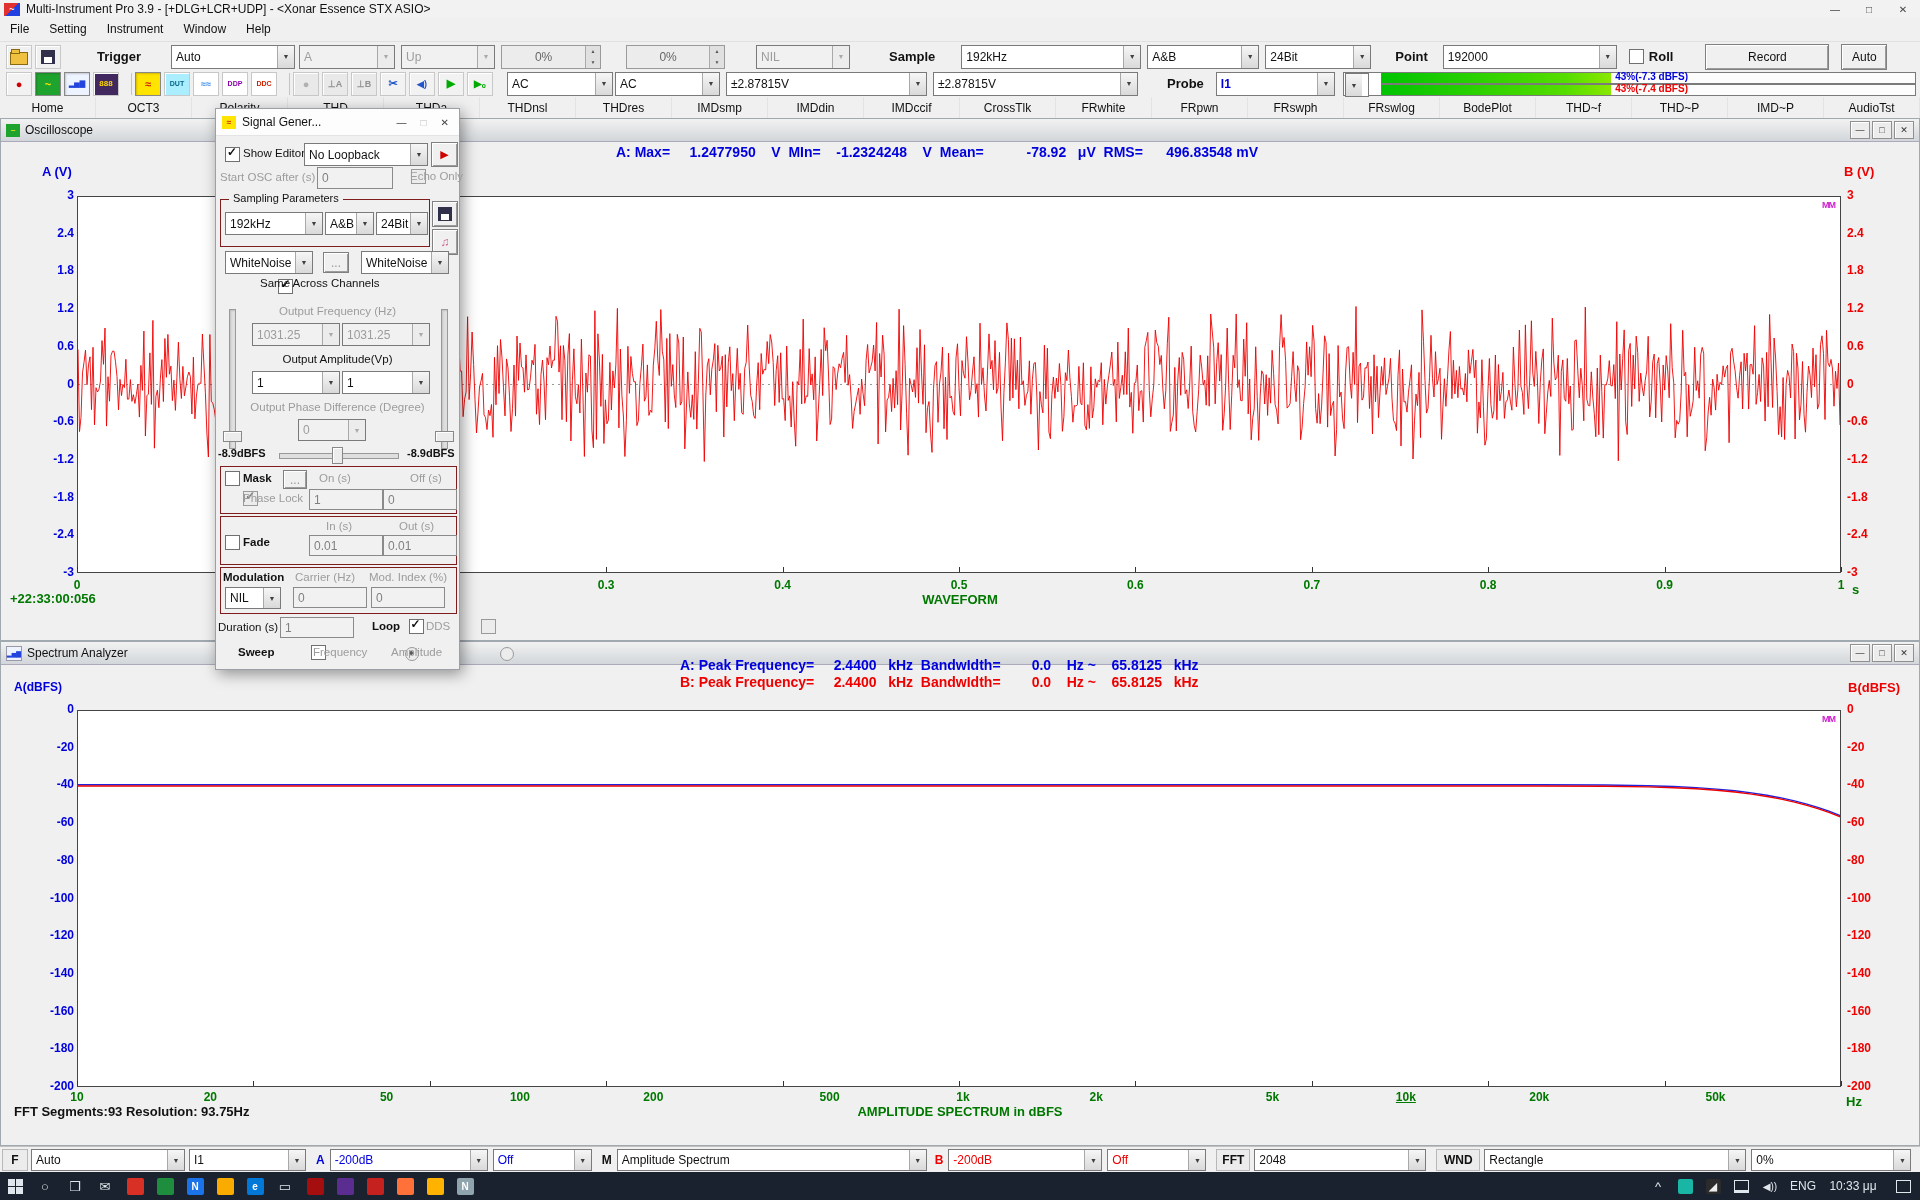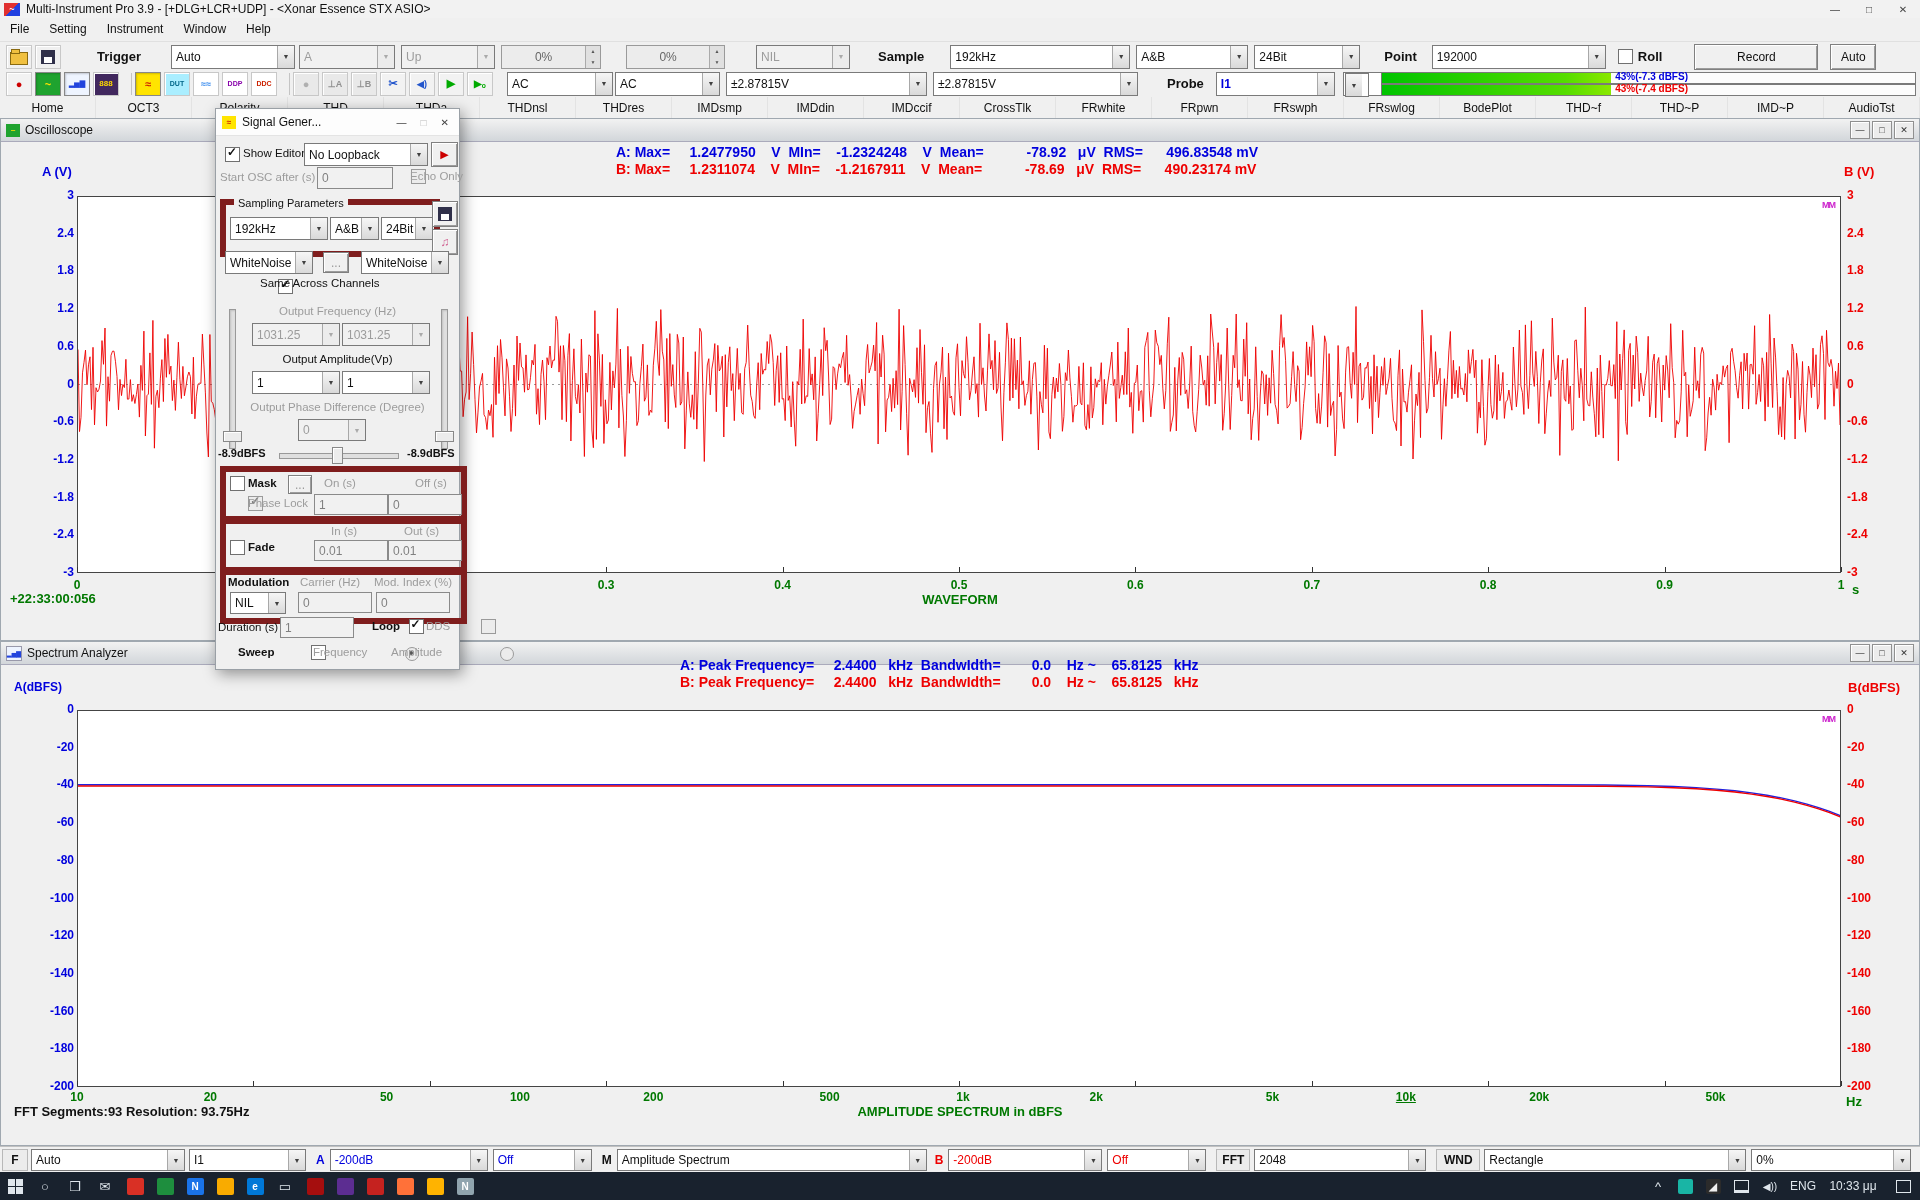--- a/index.html
+++ b/index.html
@@ -69,21 +69,21 @@
   .mmicon{position:absolute;font-size:9px;font-weight:bold;color:#cc22cc;letter-spacing:-1px;}
   
   .meter{position:absolute;height:10px;border:1px solid #7a7a7a;background:#fcfcfc;}
   .meter .fill{position:absolute;left:0;top:0;bottom:0;background:linear-gradient(90deg,#00c400,#55dd00 80%,#8ae800);}
   .meter .mtxt{position:absolute;top:-2px;font-size:10px;font-weight:bold;white-space:nowrap;}
   
   #dlg{position:absolute;left:215px;top:108px;width:243px;height:560px;background:#f0f0f0;
        border:1px solid #9aa0a6;box-shadow:3px 4px 14px rgba(0,0,0,.4);font-size:11.5px;z-index:50;}
   #dlg .dtitle{position:absolute;left:0;top:0;right:0;height:26px;background:#fdfdfd;border-bottom:1px solid #e4e4e4;
        display:flex;align-items:center;gap:6px;padding:0 6px;font-size:12px;}
-  #dlg .grp{position:absolute;border:6px solid #7f1d1d;}
+  #dlg .grp{position:absolute;border:1px solid #7f1d1d;}
   #dlg .lg{position:absolute;top:-8px;left:8px;background:#f0f0f0;padding:0 4px;font-size:11px;}
   .dis-t{color:#9c9c9c;}
   .dlbl{position:absolute;font-size:11.5px;white-space:nowrap;}
   .vsl{position:absolute;width:5px;background:#dfdfdf;border:1px solid #999;box-shadow:inset 1px 1px 2px #00000022;}
   .vth{position:absolute;width:17px;height:9px;background:#ececec;border:1px solid #888;box-shadow:inset 1px 1px 0 #fff;}
   .hsl{position:absolute;height:4px;background:#dfdfdf;border:1px solid #999;}
   .hth{position:absolute;width:9px;height:15px;background:#ececec;border:1px solid #888;box-shadow:inset 1px 1px 0 #fff;}
   
   #bbar{position:absolute;left:0;top:1146px;right:0;height:26px;background:#f0f0f0;border-top:1px solid #c0c0c0;
         display:flex;align-items:center;font-size:12px;}
@@ -157,21 +157,21 @@
         <span class="v">0%</span>
         <span class="ar">
           <div>▲</div>
           <div>▼</div>
         </span>
       </span>
     <span class="cb dis" style="width:92px;margin-left:31px">
         <span class="t">NIL</span>
         <span class="a"></span>
       </span>
-    <span class="lblb" style="margin-left:28px">Sample</span>
+    <span class="lblb" style="margin-left:39px">Sample</span>
     <span class="cb" style="width:178px;margin-left:26px">
         <span class="t">192kHz</span>
         <span class="a"></span>
       </span>
     <span class="cb" style="width:110px;margin-left:6px">
         <span class="t">A&amp;B</span>
         <span class="a"></span>
       </span>
     <span class="cb" style="width:104px;margin-left:6px">
         <span class="t">24Bit</span>
@@ -309,21 +309,20 @@
       <span class="picon" style="background:#1fa32f;color:#ffe400">~</span>
       <span>Oscilloscope</span>
       <span class="phbtns">
         <span class="phbtn">—</span>
         <span class="phbtn">□</span>
         <span class="phbtn">✕</span>
       </span>
     </div>
   </div>
   <div class="abs pre bold blue" style="left:616px;top:144px;font-size:14px">A: Max=     1.2477950    V  MIn=    -1.2324248    V  Mean=           -78.92   μV  RMS=      496.83548 mV</div>
-  <div class="abs pre bold red" style="left:616px;top:161px;font-size:14px">B: Max=     1.2311074    V  MIn=    -1.2167911    V  Mean=           -78.69   μV  RMS=      490.23174 mV</div>
   <div class="abs bold blue" style="left:42px;top:164px;font-size:13px">A (V)</div>
   <div class="abs bold red" style="left:1844px;top:164px;font-size:13px">B (V)</div>
   <div class="plot" id="scopePlot" style="left:77px;top:196px;width:1764px;height:377px"><svg width="1762" height="375">
         <line x1="0" x2="1762" y1="187.5" y2="187.5" stroke="#999" stroke-dasharray="2,4"></line>
         <path d="M0.0,152.5L1.5,234.6L3.0,220.3L4.5,175.8L6.0,165.3L7.5,153.1L9.0,187.8L10.5,167.8L12.0,159.8L13.5,212.6L15.0,150.3L16.5,227.9L18.0,190.7L19.5,195.0L21.0,192.2L22.5,184.0L24.0,143.6L25.5,167.3L27.0,131.0L28.5,229.1L30.0,179.7L31.5,204.2L33.0,158.4L34.5,154.2L36.0,154.2L37.5,164.7L39.0,179.5L40.5,212.8L42.0,182.4L43.5,198.6L44.9,187.4L46.4,190.6L47.9,162.3L49.4,202.2L50.9,202.0L52.4,182.6L53.9,204.4L55.4,197.7L56.9,206.5L58.4,197.6L59.9,187.0L61.4,220.1L62.9,168.4L64.4,193.4L65.9,134.1L67.4,239.0L68.9,198.7L70.4,197.1L71.9,155.9L73.4,207.4L74.9,123.4L76.4,251.2L77.9,199.3L79.4,193.2L80.9,210.7L82.4,181.2L83.9,162.6L85.4,204.6L86.9,141.5L88.4,180.3L89.9,137.4L91.4,177.2L92.9,169.1L94.4,203.6L95.9,183.1L97.4,213.4L98.9,180.8L100.4,145.2L101.9,182.4L103.4,201.5L104.9,169.4L106.4,198.8L107.9,190.0L109.4,179.8L110.9,175.0L112.4,179.6L113.9,217.0L115.4,160.2L116.9,221.8L118.4,199.2L119.9,187.6L121.4,186.0L122.9,186.4L124.4,137.1L125.9,167.1L127.4,195.9L128.9,236.0L130.4,260.0L131.9,137.5L133.3,204.3L134.8,206.2L136.3,212.5L137.8,223.5L139.3,157.3L140.8,143.1L142.3,176.0L143.8,216.1L145.3,180.8L146.8,198.4L148.3,153.2L149.8,158.1L151.3,185.2L152.8,198.7L154.3,201.6L155.8,123.7L157.3,167.3L158.8,211.6L160.3,169.6L161.8,171.5L163.3,158.7L164.8,192.4L166.3,209.9L167.8,249.7L169.3,241.2L170.8,211.3L172.3,152.8L173.8,244.1L175.3,163.9L176.8,162.2L178.3,191.7L179.8,181.0L181.3,231.2L182.8,168.0L184.3,206.7L185.8,164.5L187.3,221.9L188.8,201.4L190.3,158.5L191.8,202.5L193.3,183.1L194.8,172.6L196.3,158.4L197.8,168.8L199.3,171.8L200.8,151.0L202.3,210.5L203.8,185.7L205.3,239.3L206.8,217.9L208.3,211.1L209.8,256.7L211.3,240.6L212.8,216.0L214.3,211.5L215.8,198.4L217.3,199.1L218.8,216.7L220.3,213.8L221.7,168.9L223.2,228.5L224.7,198.4L226.2,178.4L227.7,227.0L229.2,224.9L230.7,196.2L232.2,132.5L233.7,215.3L235.2,230.3L236.7,234.2L238.2,204.3L239.7,223.3L241.2,207.1L242.7,210.9L244.2,197.0L245.7,243.8L247.2,172.4L248.7,132.5L250.2,171.4L251.7,214.3L253.2,150.4L254.7,181.0L256.2,223.1L257.7,154.5L259.2,174.6L260.7,211.7L262.2,248.5L263.7,235.4L265.2,240.7L266.7,230.2L268.2,165.6L269.7,237.6L271.2,210.6L272.7,210.3L274.2,162.0L275.7,218.4L277.2,181.8L278.7,253.9L280.2,205.8L281.7,185.3L283.2,162.3L284.7,182.6L286.2,208.0L287.7,212.3L289.2,157.0L290.7,228.7L292.2,202.9L293.7,162.6L295.2,214.6L296.7,190.4L298.2,138.8L299.7,164.7L301.2,207.4L302.7,156.8L304.2,232.4L305.7,172.8L307.2,240.1L308.6,127.8L310.1,111.7L311.6,192.8L313.1,155.9L314.6,155.9L316.1,132.1L317.6,170.4L319.1,188.9L320.6,202.8L322.1,210.8L323.6,210.6L325.1,203.6L326.6,111.2L328.1,233.7L329.6,203.2L331.1,180.1L332.6,117.2L334.1,139.5L335.6,156.2L337.1,166.1L338.6,178.8L340.1,215.3L341.6,179.4L343.1,167.9L344.6,165.3L346.1,175.7L347.6,219.4L349.1,224.9L350.6,144.2L352.1,160.8L353.6,168.6L355.1,174.2L356.6,189.7L358.1,238.6L359.6,232.9L361.1,144.0L362.6,148.0L364.1,190.5L365.6,211.0L367.1,174.4L368.6,121.1L370.1,214.1L371.6,164.1L373.1,239.7L374.6,206.3L376.1,235.8L377.6,188.7L379.1,184.2L380.6,139.2L382.1,173.9L383.6,174.1L385.1,219.7L386.6,202.2L388.1,195.0L389.6,119.7L391.1,202.6L392.6,176.8L394.1,135.0L395.6,167.4L397.0,202.7L398.5,235.9L400.0,215.1L401.5,190.0L403.0,184.1L404.5,176.4L406.0,217.7L407.5,220.5L409.0,232.5L410.5,213.1L412.0,218.7L413.5,207.5L415.0,240.3L416.5,160.3L418.0,207.8L419.5,148.7L421.0,196.5L422.5,142.5L424.0,160.8L425.5,190.8L427.0,218.9L428.5,161.9L430.0,171.0L431.5,199.2L433.0,234.5L434.5,211.6L436.0,168.0L437.5,219.1L439.0,139.0L440.5,183.4L442.0,146.0L443.5,169.9L445.0,171.0L446.5,195.2L448.0,157.9L449.5,192.8L451.0,192.3L452.5,180.3L454.0,163.2L455.5,168.0L457.0,147.4L458.5,217.2L460.0,191.7L461.5,227.6L463.0,177.4L464.5,163.0L466.0,184.1L467.5,222.7L469.0,160.7L470.5,167.8L472.0,149.0L473.5,171.0L475.0,163.1L476.5,163.2L478.0,119.3L479.5,124.3L481.0,175.1L482.5,148.8L484.0,222.7L485.4,148.5L486.9,163.8L488.4,224.7L489.9,158.2L491.4,136.6L492.9,244.0L494.4,183.5L495.9,151.8L497.4,199.6L498.9,206.8L500.4,187.7L501.9,216.0L503.4,142.1L504.9,195.9L506.4,259.5L507.9,176.0L509.4,195.2L510.9,157.8L512.4,159.0L513.9,233.0L515.4,250.7L516.9,113.7L518.4,242.4L519.9,136.8L521.4,163.1L522.9,209.4L524.4,157.4L525.9,246.5L527.4,202.8L528.9,226.8L530.4,223.0L531.9,165.4L533.4,212.9L534.9,173.9L536.4,190.9L537.9,167.1L539.4,111.4L540.9,230.9L542.4,152.0L543.9,198.4L545.4,219.0L546.9,259.5L548.4,223.6L549.9,149.3L551.4,196.3L552.9,159.5L554.4,176.6L555.9,184.9L557.4,184.7L558.9,228.6L560.4,223.7L561.9,186.4L563.4,169.3L564.9,147.1L566.4,204.2L567.9,200.2L569.4,167.9L570.9,218.4L572.4,213.1L573.8,215.4L575.3,168.2L576.8,151.8L578.3,124.3L579.8,163.1L581.3,178.5L582.8,112.6L584.3,154.2L585.8,162.8L587.3,225.0L588.8,141.4L590.3,231.6L591.8,136.6L593.3,189.3L594.8,167.6L596.3,197.9L597.8,210.5L599.3,137.4L600.8,146.0L602.3,208.1L603.8,204.9L605.3,140.0L606.8,251.9L608.3,213.9L609.8,174.9L611.3,206.9L612.8,220.3L614.3,197.8L615.8,222.4L617.3,154.7L618.8,232.1L620.3,186.7L621.8,131.3L623.3,135.1L624.8,189.0L626.3,264.5L627.8,198.0L629.3,168.0L630.8,161.7L632.3,197.8L633.8,172.2L635.3,163.2L636.8,146.6L638.3,214.8L639.8,148.3L641.3,174.0L642.8,171.2L644.3,159.2L645.8,240.0L647.3,157.7L648.8,209.9L650.3,165.7L651.8,149.8L653.3,193.6L654.8,176.6L656.3,223.7L657.8,183.9L659.3,151.4L660.8,192.4L662.2,176.3L663.7,215.7L665.2,217.3L666.7,171.7L668.2,165.4L669.7,128.1L671.2,169.2L672.7,198.2L674.2,204.4L675.7,218.6L677.2,221.4L678.7,187.7L680.2,165.7L681.7,212.7L683.2,156.5L684.7,177.2L686.2,172.3L687.7,173.0L689.2,144.5L690.7,166.6L692.2,137.5L693.7,145.0L695.2,165.4L696.7,208.5L698.2,173.3L699.7,158.7L701.2,205.4L702.7,155.8L704.2,202.1L705.7,201.6L707.2,223.6L708.7,149.0L710.2,203.4L711.7,198.8L713.2,230.0L714.7,184.7L716.2,222.9L717.7,249.2L719.2,184.5L720.7,187.9L722.2,152.3L723.7,207.0L725.2,122.1L726.7,206.3L728.2,198.8L729.7,199.4L731.2,151.6L732.7,187.8L734.2,176.9L735.7,202.8L737.2,159.9L738.7,244.0L740.2,216.4L741.7,187.4L743.2,152.4L744.7,198.6L746.2,130.7L747.7,153.7L749.1,143.3L750.6,179.0L752.1,227.5L753.6,222.2L755.1,169.7L756.6,171.3L758.1,192.6L759.6,176.9L761.1,166.8L762.6,170.7L764.1,161.1L765.6,155.3L767.1,185.5L768.6,138.3L770.1,188.3L771.6,177.6L773.1,200.0L774.6,231.4L776.1,214.5L777.6,207.1L779.1,198.7L780.6,191.0L782.1,217.3L783.6,182.1L785.1,196.7L786.6,208.7L788.1,163.2L789.6,147.5L791.1,175.9L792.6,170.6L794.1,164.9L795.6,148.1L797.1,173.9L798.6,125.5L800.1,247.0L801.6,156.5L803.1,180.0L804.6,138.2L806.1,157.1L807.6,234.9L809.1,203.0L810.6,200.3L812.1,187.4L813.6,214.6L815.1,181.3L816.6,211.1L818.1,173.7L819.6,207.6L821.1,112.2L822.6,233.0L824.1,194.8L825.6,128.6L827.1,167.5L828.6,216.2L830.1,258.2L831.6,181.3L833.1,187.8L834.6,194.9L836.1,182.7L837.5,200.4L839.0,150.7L840.5,206.1L842.0,132.5L843.5,175.7L845.0,207.3L846.5,147.8L848.0,235.7L849.5,210.6L851.0,204.5L852.5,236.2L854.0,255.4L855.5,191.7L857.0,168.6L858.5,164.7L860.0,225.3L861.5,186.9L863.0,175.2L864.5,150.1L866.0,231.8L867.5,180.1L869.0,242.5L870.5,156.2L872.0,201.0L873.5,199.0L875.0,214.6L876.5,218.2L878.0,160.8L879.5,146.8L881.0,190.6L882.5,218.8L884.0,163.6L885.5,176.5L887.0,181.2L888.5,139.7L890.0,165.2L891.5,202.9L893.0,193.3L894.5,175.0L896.0,159.8L897.5,196.4L899.0,186.7L900.5,220.1L902.0,126.2L903.5,187.5L905.0,170.8L906.5,199.0L908.0,214.0L909.5,173.9L911.0,136.9L912.5,172.0L914.0,163.4L915.5,192.8L917.0,143.6L918.5,196.4L920.0,191.2L921.5,155.3L923.0,210.0L924.5,243.8L925.9,195.8L927.4,165.2L928.9,125.9L930.4,142.5L931.9,203.7L933.4,141.1L934.9,201.0L936.4,141.8L937.9,192.6L939.4,163.1L940.9,211.8L942.4,140.0L943.9,187.8L945.4,183.8L946.9,208.4L948.4,198.5L949.9,194.3L951.4,163.8L952.9,217.2L954.4,182.5L955.9,166.3L957.4,165.6L958.9,199.9L960.4,253.0L961.9,194.6L963.4,207.7L964.9,215.9L966.4,148.2L967.9,201.9L969.4,151.2L970.9,234.9L972.4,241.7L973.9,197.5L975.4,180.0L976.9,201.4L978.4,181.1L979.9,194.9L981.4,166.5L982.9,187.5L984.4,234.3L985.9,219.6L987.4,175.7L988.9,183.7L990.4,153.0L991.9,180.9L993.4,199.3L994.9,225.2L996.4,208.5L997.9,209.1L999.4,207.7L1000.9,169.4L1002.4,205.6L1003.9,207.9L1005.4,165.8L1006.9,228.4L1008.4,232.8L1009.9,207.6L1011.4,231.4L1012.9,169.8L1014.3,220.9L1015.8,210.7L1017.3,181.8L1018.8,190.3L1020.3,183.2L1021.8,184.6L1023.3,165.7L1024.8,227.8L1026.3,182.4L1027.8,207.1L1029.3,189.9L1030.8,178.8L1032.3,168.0L1033.8,155.0L1035.3,188.5L1036.8,182.3L1038.3,224.9L1039.8,145.1L1041.3,201.4L1042.8,190.4L1044.3,178.2L1045.8,197.6L1047.3,154.8L1048.8,197.5L1050.3,131.0L1051.8,210.1L1053.3,195.4L1054.8,236.3L1056.3,186.2L1057.8,185.3L1059.3,168.0L1060.8,213.7L1062.3,194.5L1063.8,193.7L1065.3,225.1L1066.8,150.4L1068.3,143.6L1069.8,135.4L1071.3,193.7L1072.8,219.8L1074.3,201.8L1075.8,187.5L1077.3,133.1L1078.8,145.7L1080.3,149.3L1081.8,167.6L1083.3,158.4L1084.8,191.2L1086.3,211.9L1087.8,193.6L1089.3,146.8L1090.8,120.2L1092.3,234.4L1093.8,225.6L1095.3,218.0L1096.8,170.4L1098.3,233.9L1099.8,183.1L1101.3,160.5L1102.7,198.3L1104.2,155.4L1105.7,162.2L1107.2,196.7L1108.7,192.8L1110.2,211.5L1111.7,187.6L1113.2,149.1L1114.7,214.3L1116.2,228.4L1117.7,234.9L1119.2,214.3L1120.7,192.6L1122.2,158.2L1123.7,170.0L1125.2,188.1L1126.7,183.2L1128.2,208.2L1129.7,158.8L1131.2,209.2L1132.7,117.0L1134.2,134.0L1135.7,150.3L1137.2,206.9L1138.7,165.6L1140.2,145.7L1141.7,184.1L1143.2,157.6L1144.7,233.3L1146.2,216.8L1147.7,187.4L1149.2,131.0L1150.7,187.9L1152.2,232.5L1153.7,198.3L1155.2,158.3L1156.7,170.8L1158.2,117.0L1159.7,190.6L1161.2,182.7L1162.7,203.5L1164.2,203.8L1165.7,142.1L1167.2,179.3L1168.7,125.7L1170.2,216.9L1171.7,182.0L1173.2,242.8L1174.7,221.6L1176.2,211.9L1177.7,149.8L1179.2,199.6L1180.7,243.4L1182.2,199.0L1183.7,173.8L1185.2,177.0L1186.7,207.0L1188.2,177.7L1189.6,218.4L1191.1,180.8L1192.6,206.2L1194.1,153.3L1195.6,176.5L1197.1,207.4L1198.6,213.2L1200.1,226.9L1201.6,148.4L1203.1,117.6L1204.6,150.4L1206.1,140.5L1207.6,163.6L1209.1,211.1L1210.6,209.4L1212.1,206.5L1213.6,179.8L1215.1,154.6L1216.6,187.4L1218.1,204.6L1219.6,168.7L1221.1,174.2L1222.6,242.7L1224.1,230.6L1225.6,206.6L1227.1,189.9L1228.6,144.9L1230.1,178.2L1231.6,149.8L1233.1,179.7L1234.6,128.4L1236.1,144.7L1237.6,211.4L1239.1,226.2L1240.6,196.6L1242.1,226.7L1243.6,209.1L1245.1,175.2L1246.6,138.8L1248.1,145.8L1249.6,230.1L1251.1,156.6L1252.6,218.5L1254.1,208.4L1255.6,204.3L1257.1,259.0L1258.6,232.8L1260.1,148.5L1261.6,200.0L1263.1,195.1L1264.6,221.9L1266.1,231.6L1267.6,175.1L1269.1,150.4L1270.6,149.7L1272.1,185.6L1273.6,201.3L1275.1,155.3L1276.6,187.5L1278.0,109.5L1279.5,225.6L1281.0,169.2L1282.5,166.0L1284.0,203.1L1285.5,200.3L1287.0,170.8L1288.5,171.1L1290.0,165.0L1291.5,211.5L1293.0,179.4L1294.5,236.9L1296.0,157.8L1297.5,204.7L1299.0,169.2L1300.5,220.6L1302.0,195.4L1303.5,169.5L1305.0,188.3L1306.5,160.8L1308.0,197.5L1309.5,189.3L1311.0,181.1L1312.5,161.4L1314.0,201.6L1315.5,223.5L1317.0,226.0L1318.5,233.6L1320.0,178.2L1321.5,152.9L1323.0,249.0L1324.5,172.0L1326.0,205.0L1327.5,204.6L1329.0,215.1L1330.5,195.2L1332.0,182.8L1333.5,167.8L1335.0,262.0L1336.5,223.8L1338.0,197.0L1339.5,208.6L1341.0,175.4L1342.5,240.6L1344.0,112.9L1345.5,144.3L1347.0,183.7L1348.5,216.1L1350.0,211.2L1351.5,180.3L1353.0,138.3L1354.5,181.6L1356.0,200.0L1357.5,154.7L1359.0,187.6L1360.5,181.4L1362.0,171.2L1363.5,242.3L1365.0,207.8L1366.4,181.7L1367.9,209.3L1369.4,182.6L1370.9,153.9L1372.4,134.5L1373.9,201.7L1375.4,163.3L1376.9,196.9L1378.4,173.4L1379.9,200.7L1381.4,169.5L1382.9,192.1L1384.4,191.2L1385.9,198.0L1387.4,176.5L1388.9,204.8L1390.4,152.9L1391.9,176.4L1393.4,164.6L1394.9,152.4L1396.4,180.7L1397.9,163.1L1399.4,236.2L1400.9,205.0L1402.4,220.8L1403.9,162.7L1405.4,209.4L1406.9,248.2L1408.4,241.8L1409.9,194.3L1411.4,161.5L1412.9,207.4L1414.4,221.2L1415.9,213.7L1417.4,158.0L1418.9,222.7L1420.4,167.5L1421.9,203.8L1423.4,194.5L1424.9,175.4L1426.4,221.4L1427.9,204.9L1429.4,202.9L1430.9,193.0L1432.4,204.3L1433.9,213.2L1435.4,150.0L1436.9,186.2L1438.4,209.8L1439.9,192.1L1441.4,133.0L1442.9,189.1L1444.4,195.5L1445.9,217.4L1447.4,127.9L1448.9,187.8L1450.4,211.6L1451.9,178.3L1453.4,123.8L1454.8,176.1L1456.3,189.4L1457.8,154.4L1459.3,179.8L1460.8,226.5L1462.3,185.5L1463.8,163.0L1465.3,151.9L1466.8,236.7L1468.3,216.2L1469.8,195.0L1471.3,183.4L1472.8,199.5L1474.3,121.1L1475.8,165.1L1477.3,182.9L1478.8,180.3L1480.3,158.2L1481.8,258.4L1483.3,174.3L1484.8,162.9L1486.3,201.5L1487.8,204.3L1489.3,161.5L1490.8,206.8L1492.3,189.0L1493.8,233.3L1495.3,232.3L1496.8,143.7L1498.3,142.9L1499.8,173.8L1501.3,200.8L1502.8,171.3L1504.3,188.6L1505.8,223.8L1507.3,110.1L1508.8,202.1L1510.3,208.4L1511.8,208.9L1513.3,174.8L1514.8,200.1L1516.3,216.7L1517.8,239.8L1519.3,171.0L1520.8,237.7L1522.3,158.1L1523.8,194.4L1525.3,241.1L1526.8,187.6L1528.3,188.0L1529.8,181.3L1531.3,163.6L1532.8,188.5L1534.3,188.9L1535.8,167.6L1537.3,201.6L1538.8,124.7L1540.3,263.8L1541.8,157.0L1543.2,193.0L1544.7,161.6L1546.2,132.9L1547.7,224.7L1549.2,237.5L1550.7,153.6L1552.2,146.4L1553.7,209.5L1555.2,158.1L1556.7,191.9L1558.2,139.1L1559.7,155.3L1561.2,204.4L1562.7,176.1L1564.2,190.2L1565.7,198.9L1567.2,183.5L1568.7,173.9L1570.2,139.3L1571.7,220.0L1573.2,204.4L1574.7,165.2L1576.2,157.1L1577.7,220.8L1579.2,166.7L1580.7,160.5L1582.2,186.9L1583.7,225.0L1585.2,168.0L1586.7,193.1L1588.2,158.6L1589.7,173.0L1591.2,200.8L1592.7,126.7L1594.2,170.6L1595.7,185.3L1597.2,240.8L1598.7,223.4L1600.2,227.2L1601.7,223.7L1603.2,194.9L1604.7,133.3L1606.2,178.9L1607.7,175.3L1609.2,239.8L1610.7,187.7L1612.2,219.3L1613.7,212.8L1615.2,203.7L1616.7,150.2L1618.2,193.5L1619.7,183.8L1621.2,201.2L1622.7,157.8L1624.2,150.4L1625.7,156.1L1627.2,253.7L1628.7,240.8L1630.1,216.0L1631.6,200.3L1633.1,218.2L1634.6,182.2L1636.1,190.5L1637.6,213.1L1639.1,177.3L1640.6,193.2L1642.1,185.3L1643.6,187.6L1645.1,168.8L1646.6,180.1L1648.1,171.5L1649.6,168.1L1651.1,245.7L1652.6,155.6L1654.1,151.3L1655.6,164.2L1657.1,173.7L1658.6,190.7L1660.1,201.2L1661.6,178.7L1663.1,164.8L1664.6,212.0L1666.1,156.3L1667.6,173.9L1669.1,156.0L1670.6,212.1L1672.1,167.7L1673.6,167.4L1675.1,177.2L1676.6,128.7L1678.1,207.3L1679.6,195.4L1681.1,177.4L1682.6,204.5L1684.1,160.8L1685.6,168.8L1687.1,224.1L1688.6,155.4L1690.1,209.8L1691.6,117.5L1693.1,166.2L1694.6,210.5L1696.1,141.0L1697.6,160.9L1699.1,194.3L1700.6,237.6L1702.1,209.7L1703.6,240.0L1705.1,180.5L1706.6,242.5L1708.1,187.4L1709.6,173.4L1711.1,179.5L1712.6,200.9L1714.1,147.0L1715.6,154.6L1717.1,242.0L1718.5,156.3L1720.0,172.1L1721.5,222.9L1723.0,207.3L1724.5,164.5L1726.0,217.2L1727.5,235.2L1729.0,195.3L1730.5,169.0L1732.0,178.1L1733.5,200.6L1735.0,151.1L1736.5,189.8L1738.0,157.7L1739.5,212.1L1741.0,207.0L1742.5,147.7L1744.0,138.8L1745.5,156.7L1747.0,222.5L1748.5,133.3L1750.0,165.7L1751.5,169.7L1753.0,162.4L1754.5,172.0L1756.0,209.2L1757.5,174.3L1759.0,191.5L1760.5,166.0L1762.0,228.0" fill="none" stroke="#ee0000" stroke-width="0.9"></path>
       </svg></div>
   <div class="mmicon" style="left:1822px;top:200px">MM</div>
   <div class="abs bold green" style="left:10px;top:591px;font-size:13px">+22:33:00:056</div>
   <div class="abs bold green" style="left:0;top:592px;width:1920px;text-align:center;font-size:13px">WAVEFORM</div>
   <div class="abs bold green" style="left:1852px;top:582px;font-size:13px">s</div>

